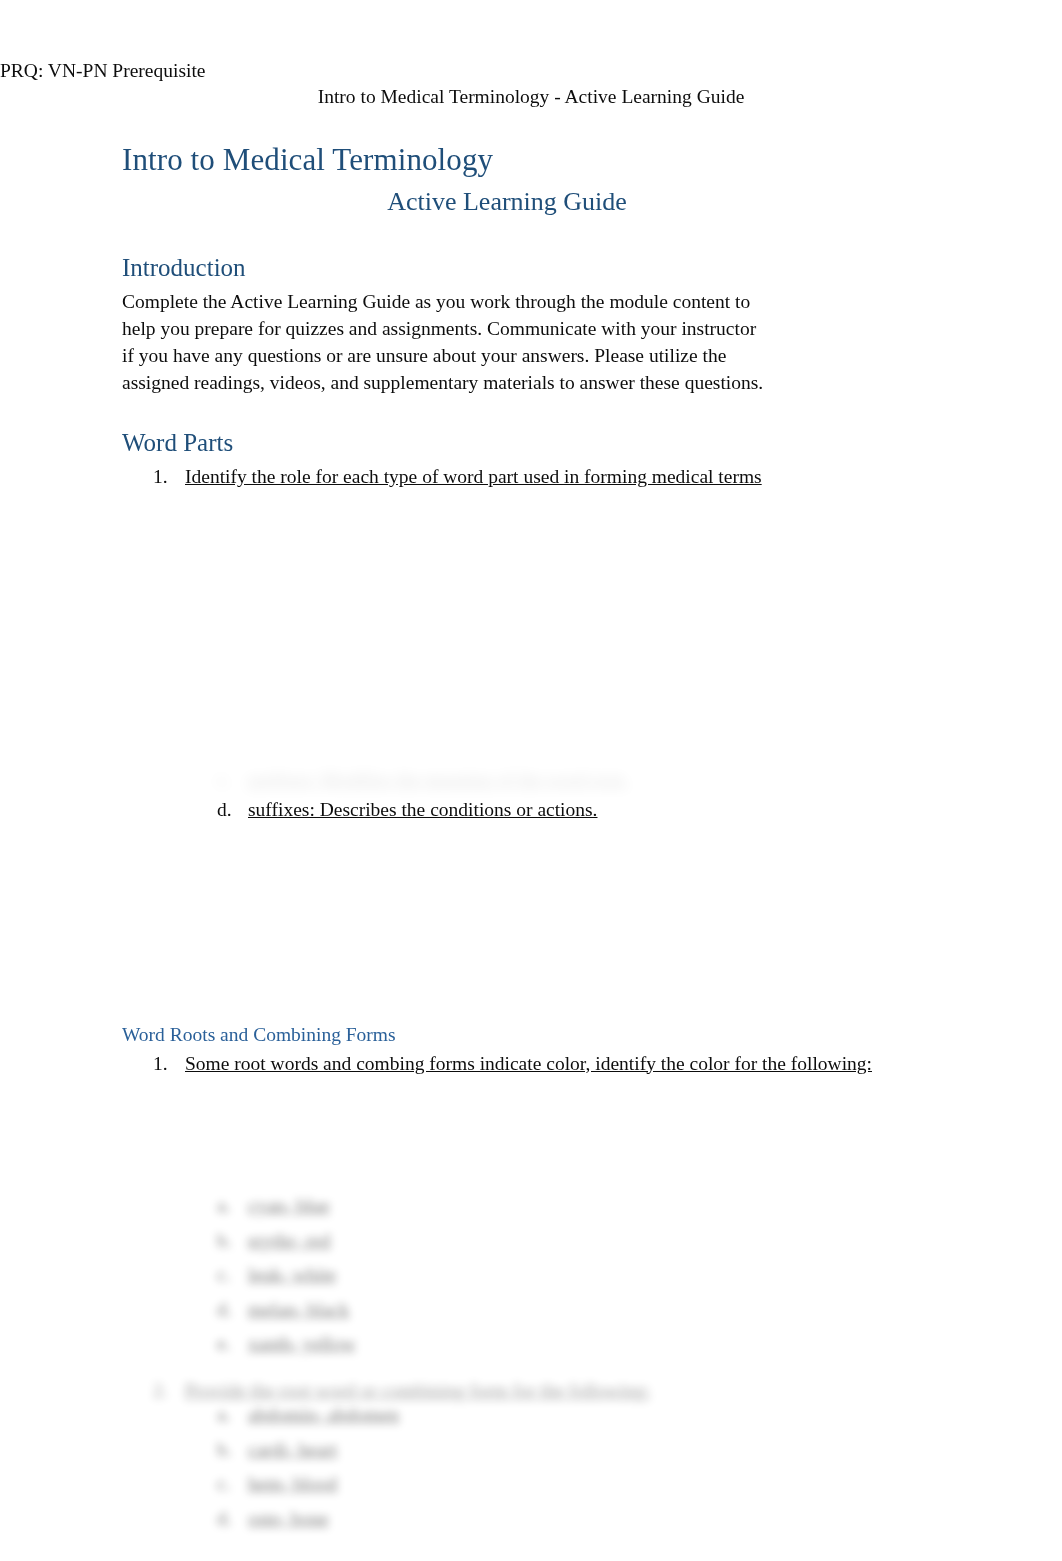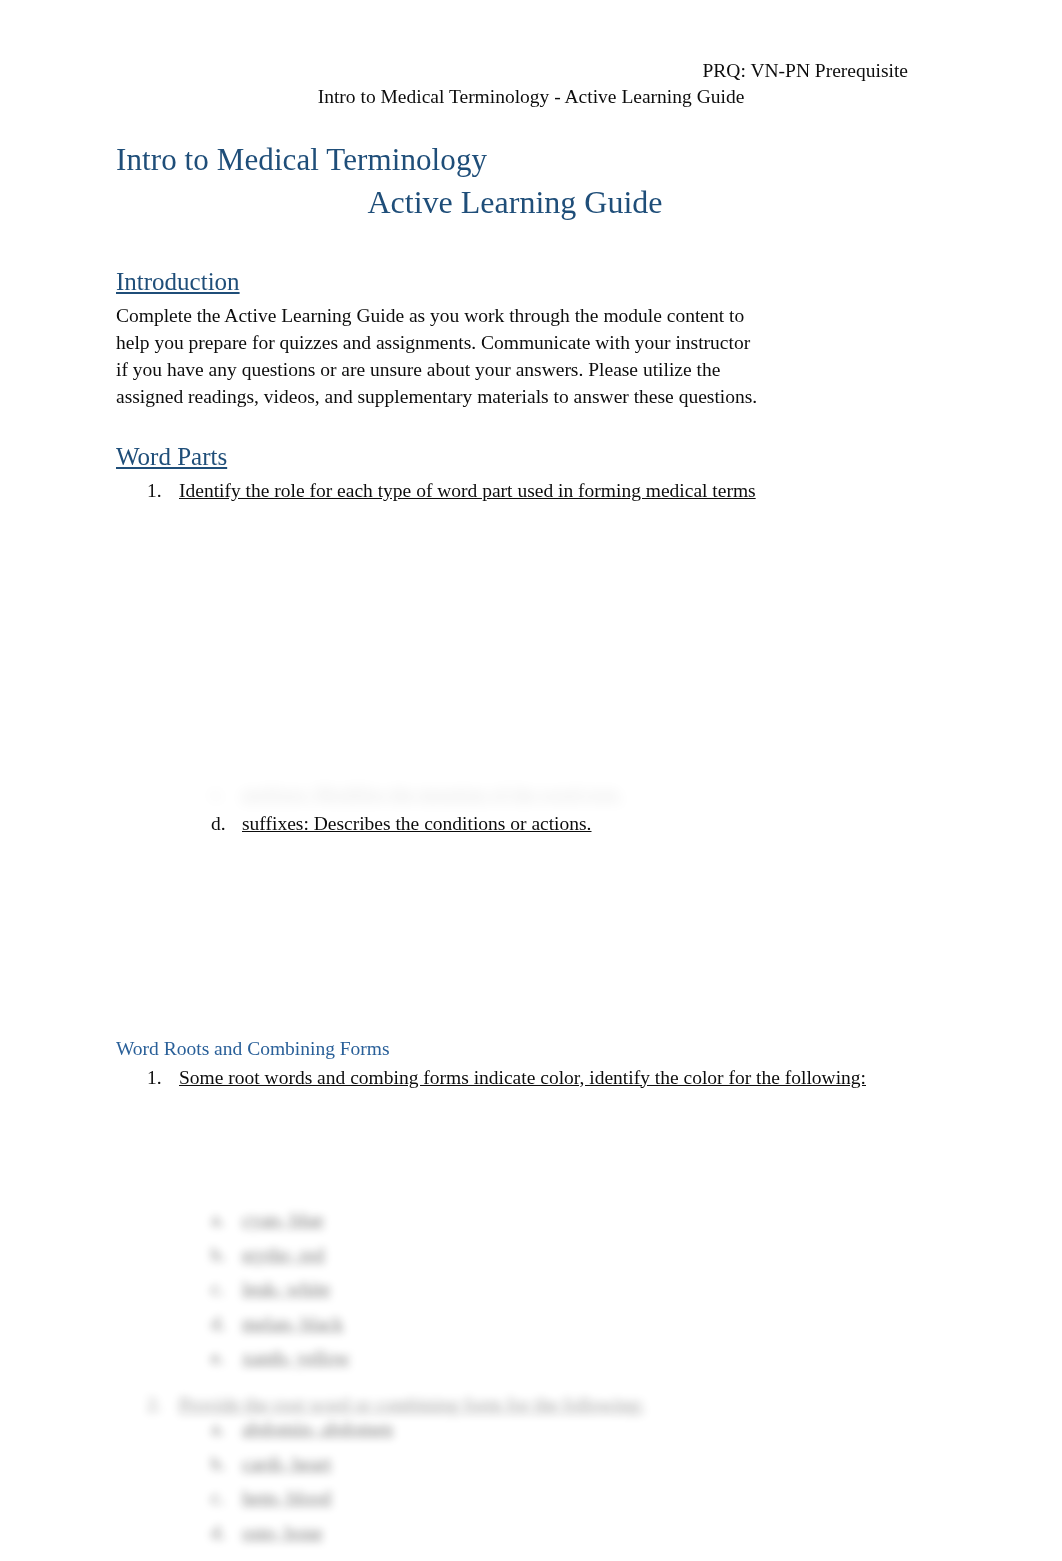--- a/index.html
+++ b/index.html
@@ -22,73 +22,71 @@
   }
 
   
   .doc-header {
     position: absolute;
     left: 0;
     top: 58px;
     width: 1062px;
   }
   .hdr-line-1 {
-    text-align: right;
     padding-right: 154px;
     font-size: 19.5px;
     line-height: 26px;
     color: #0d0d0d;
   }
   .hdr-line-2 {
     text-align: center;
     padding-right: 0;
     font-size: 19.5px;
     line-height: 26px;
     color: #0d0d0d;
   }
 
   
   .body-col {
     position: absolute;
-    left: 116px;
+    left: 122px;
     top: 140px;
     width: 790px;
   }
 
   
   .doc-title {
     color: #1f4e79;
     font-size: 31px;
     line-height: 40px;
     font-weight: normal;
     margin: 0;
     padding: 0;
     letter-spacing: 0.1px;
   }
   .doc-subtitle {
     color: #1f4e79;
-    font-size: 32px;
+    font-size: 26px;
     line-height: 36px;
     font-weight: normal;
-    margin: 14px;
+    margin: 0;
     padding: 0 0 0 0;
     text-align: center;
     width: 770px;
     margin-top: 4px;
   }
 
   
   h2.sec-h {
     color: #1f4e79;
     font-size: 25px;
     line-height: 32px;
     font-weight: normal;
     margin: 0;
     padding: 0;
-    text-decoration: underline;
   }
   h3.sub-h {
     color: #2a6099;
     font-size: 19.5px;
     line-height: 27px;
     font-weight: normal;
     margin: 0;
     padding: 0;
   }
 

